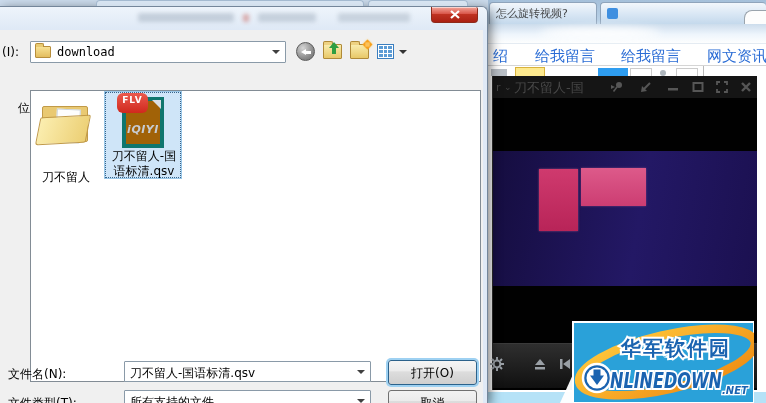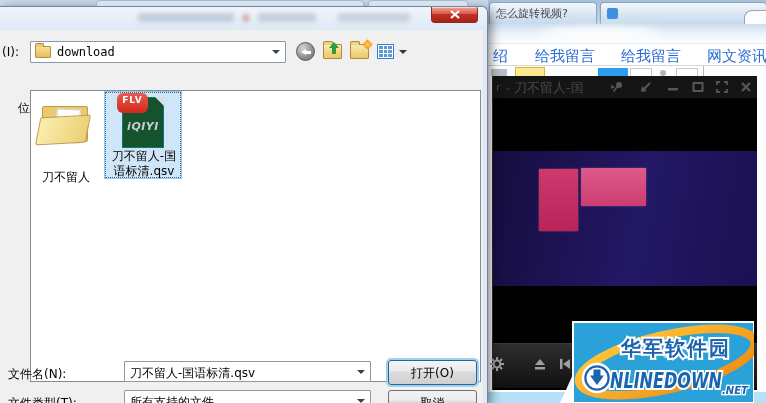--- a/index.html
+++ b/index.html
@@ -128,21 +128,21 @@
     background:linear-gradient(100deg,#fbeeb0,#eccf74); border:1px solid #c19a48;
     border-radius:2px 2px 2px 3px; transform:skewX(-14deg) rotate(-3deg); }
   .item-label { position:absolute; left:0; bottom:3px; width:100%; text-align:center;
     font-size:12px; color:#000; line-height:15px; }
 
   .file-item { position:absolute; left:73px; top:0; width:78px; height:88px; cursor:pointer;
     background:#cfe5f8; border:1px solid #9ac7e8; }
   .file-item:after { content:""; position:absolute; left:0; top:0; right:0; bottom:0;
     border:1px dotted #36648b; pointer-events:none; }
   .page-icon { position:absolute; left:17px; top:5px; width:42px; height:51px;
-    background:#14532d; border:1px solid #0f766e; }
+    background:#a16207; border:4px solid #0f766e; }
   .page-icon:before { content:""; position:absolute; right:-1px; top:-1px;
     border-left:9px solid transparent; border-top:9px solid #d9dfe6; }
   .iqiyi-mark { position:absolute; left:0; top:22px; width:100%; text-align:center;
     font-size:11px; font-weight:bold; font-style:italic; color:#c7ccd3; letter-spacing:.5px; }
   .flv-badge { position:absolute; left:12px; top:1px; width:31px; height:20px;
     background:linear-gradient(#ea5a4d,#d0281d); border-radius:6px;
     color:#fff; font-size:9px; font-weight:bold; text-align:center; line-height:14px; letter-spacing:1px; }
   .file-label { position:absolute; left:2px; top:57px; width:74px; text-align:center;
     font-size:12px; line-height:15px; color:#000; word-break:break-all; }
 

